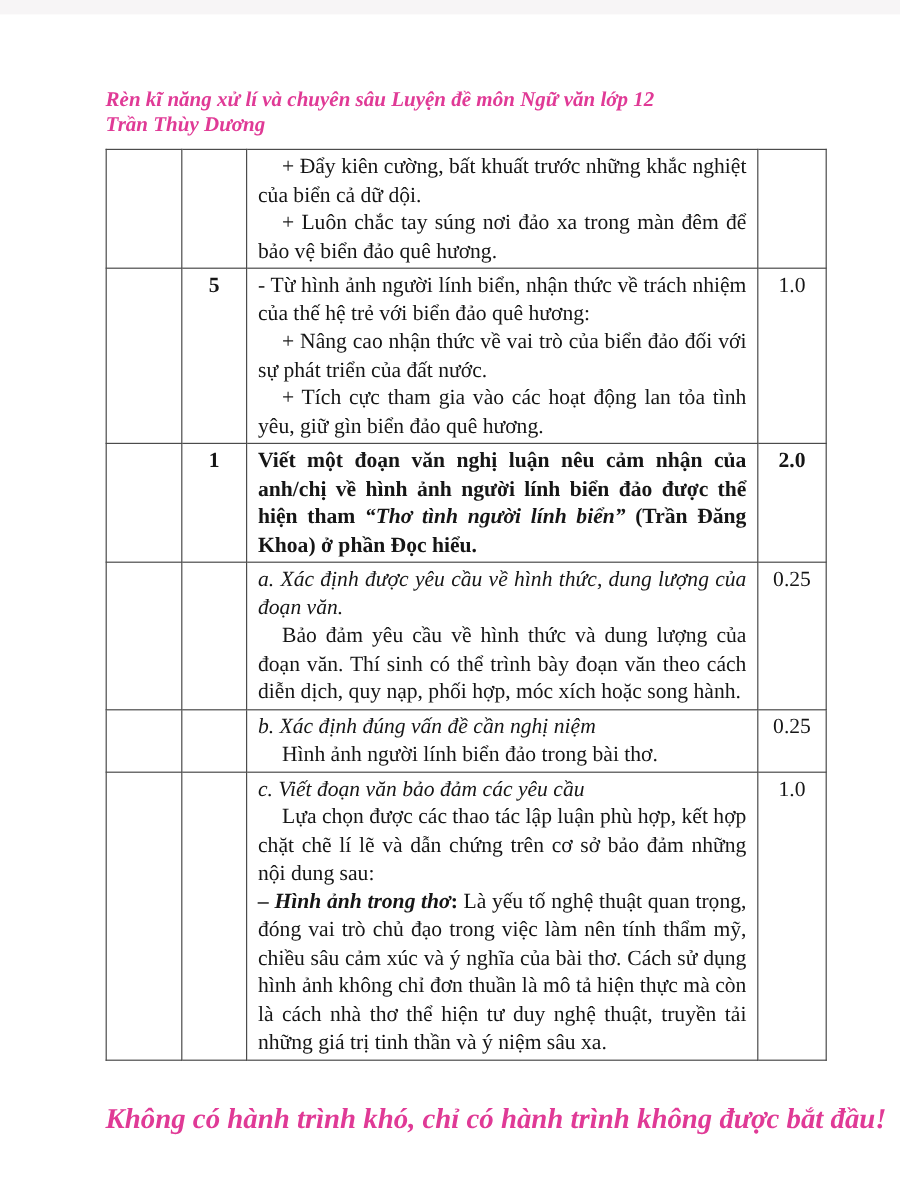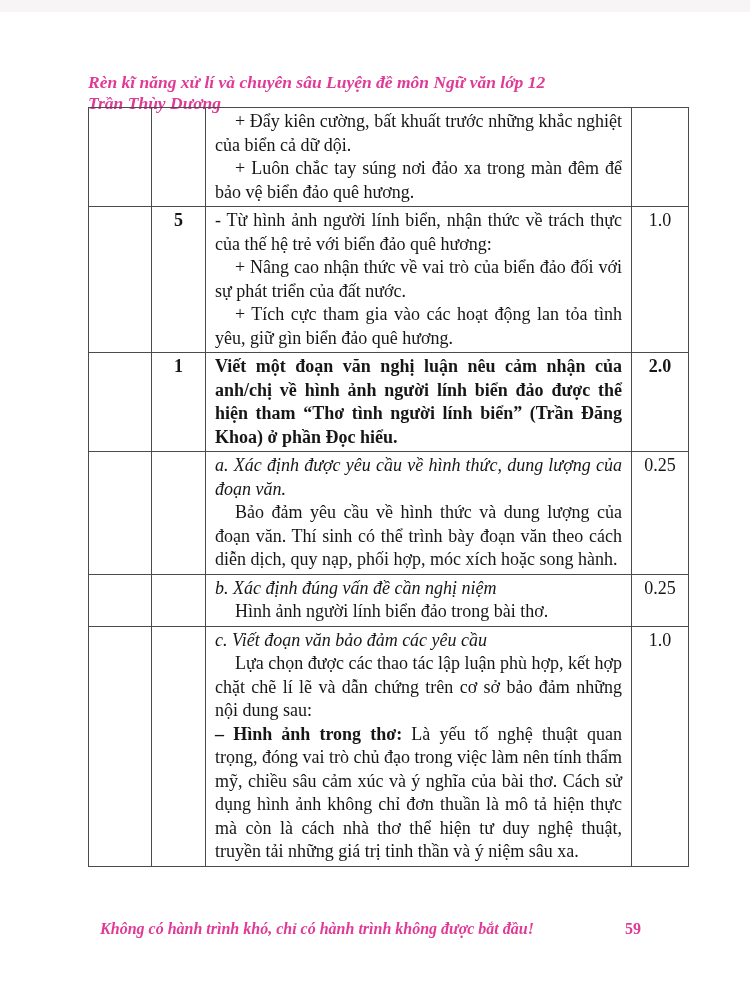--- a/index.html
+++ b/index.html
@@ -17,21 +17,21 @@
   }
   .page-header{
     position:absolute;top:72px;left:88px;width:590px;
     display:flex;justify-content:space-between;align-items:baseline;
     font-size:17.5px;font-weight:bold;font-style:italic;
     color:#e03a96;
     white-space:nowrap;
     flex-direction:column;
   }
   .answer-table{
-    position:absolute;top:107px;left:88px;width:590px;
+    position:absolute;top:124px;left:88px;width:590px;
     border-collapse:collapse;table-layout:fixed;
     font-size:18px;line-height:23.5px;
   }
   .answer-table td{
     border:1.5px solid #4b4b4b;
     vertical-align:top;
     padding:2px 4px;
   }
   td.c-sec{width:54px;text-align:center;font-weight:bold;}
   td.c-num{width:45px;text-align:center;font-weight:bold;}
@@ -40,25 +40,25 @@
   td.c-pts.bold{font-weight:bold;}
   td.c-content.center-bold{text-align:center;font-weight:bold;vertical-align:middle;}
   .c-content p{
     margin:0;
     text-align:justify;
     text-justify:inter-word;
   }
   .c-content p.indent{text-indent:20px;}
   .seg-b{font-weight:bold;}
   .seg-i{font-style:italic;}
-  .seg-bi{font-weight:bold;}
+  .seg-bi{font-weight:bold;font-style:italic;}
   .page-footer{
     position:absolute;top:920px;left:88px;width:590px;
     display:flex;align-items:flex-end;
-    font-size:16px;font-weight:bold;font-style:italic;
+    font-size:24px;font-weight:bold;font-style:italic;
     color:#e03a96;
     gap:42px;
   }
   .footer-quote{flex:1;text-align:center;white-space:nowrap;}
   .footer-page-number{width:90px;text-align:center;font-style:normal;}
 </style>
 </head>
 <body>
 
 <div class="page-edge-top"></div>
@@ -76,21 +76,21 @@
         <td class="c-content">
           <p class="indent"><span>+ Đẩy kiên cường, bất khuất trước những khắc nghiệt của biển cả dữ dội.</span></p>
           <p class="indent"><span>+ Luôn chắc tay súng nơi đảo xa trong màn đêm để bảo vệ biển đảo quê hương.</span></p>
         </td>
         <td class="c-pts"></td>
       </tr>
       <tr>
         <td class="c-sec"></td>
         <td class="c-num">5</td>
         <td class="c-content">
-          <p><span>- Từ hình ảnh người lính biển, nhận thức về trách thực của thế hệ trẻ với biển đảo quê hương:</span></p>
+          <p><span>- Từ hình ảnh người lính biển, nhận thức về trách nhiệm của thế hệ trẻ với biển đảo quê hương:</span></p>
           <p class="indent"><span>+ Nâng cao nhận thức về vai trò của biển đảo đối với sự phát triển của đất nước.</span></p>
           <p class="indent"><span>+ Tích cực tham gia vào các hoạt động lan tỏa tình yêu, giữ gìn biển đảo quê hương.</span></p>
         </td>
         <td class="c-pts">1.0</td>
       </tr>
       <tr>
         <td class="c-sec"></td>
         <td class="c-num">1</td>
         <td class="c-content">
           <p><span class="seg-b">Viết một đoạn văn nghị luận nêu cảm nhận của anh/chị về hình ảnh người lính biển đảo được thể hiện tham </span><span class="seg-bi">“Thơ tình người lính biển”</span><span class="seg-b"> (Trần Đăng Khoa) ở phần Đọc hiểu.</span></p>

